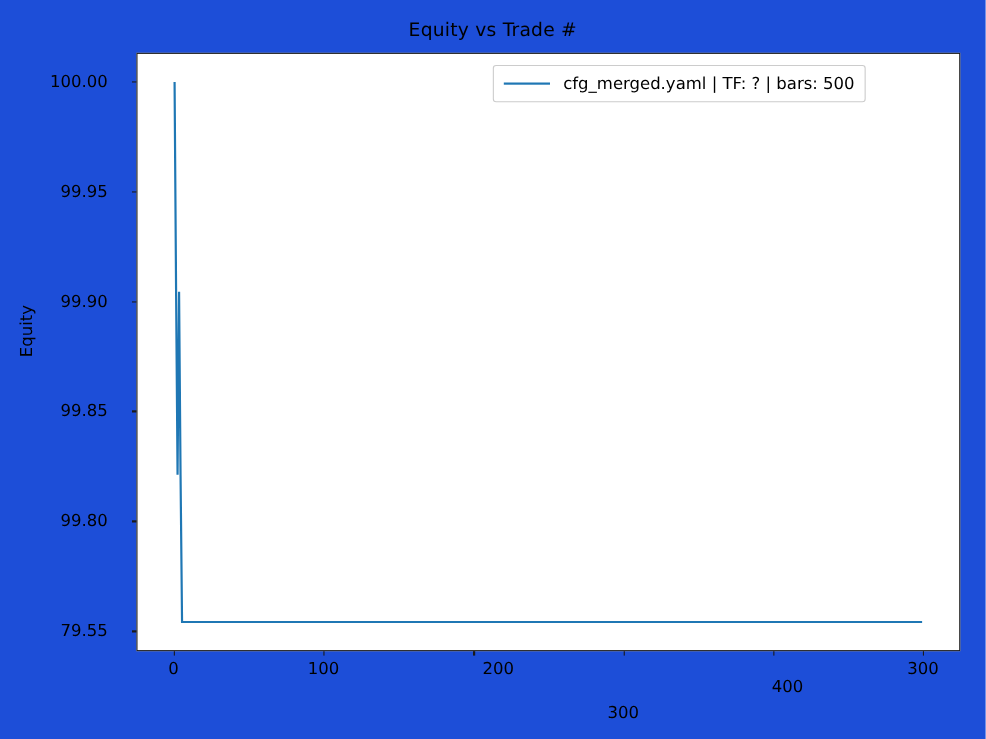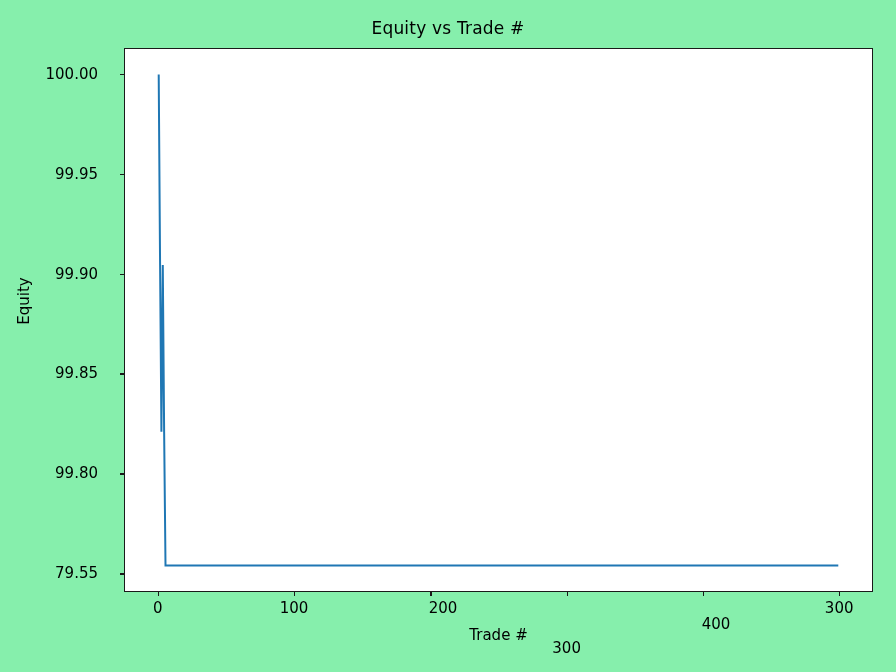--- a/index.html
+++ b/index.html
@@ -11,21 +11,21 @@
     width: 896px;
     height: 672px;
     overflow: hidden;
     font-family: "DejaVu Sans", sans-serif;
     color: #000000;
   }
   #figure {
     position: relative;
     width: 896px;
     height: 672px;
-    background: #86efac;
+    background: #1d4ed8;
   }
   
   #chart-title {
     position: absolute;
     left: 0;
     top: 18px;
     width: 896px;
     text-align: center;
     font-size: 17px;
     color: #000000;
@@ -169,31 +169,36 @@
       <div class="tick-mark-y" style="top: 573.37px;"></div>
       <div class="tick-mark-y" style="top: 473.421px;"></div>
       <div class="tick-mark-y" style="top: 373.472px;"></div>
       <div class="tick-mark-y" style="top: 273.524px;"></div>
       <div class="tick-mark-y" style="top: 173.575px;"></div>
       <div class="tick-mark-y" style="top: 73.6268px;"></div>
     </div>
   <div id="xtick-labels">
       <div class="tick-label-x" style="left: 157.798px;">0</div>
       <div class="tick-label-x" style="left: 294.079px;">100</div>
-      <div class="tick-label-x" style="left: 443px;">200</div>
+      <div class="tick-label-x" style="left: 453px;">200</div>
       <div class="tick-label-x" style="left: 566.64px; margin-top: 40px;">300</div>
       <div class="tick-label-x" style="left: 716px; margin-top: 16px;">400</div>
       <div class="tick-label-x" style="left: 839.202px;">300</div>
     </div>
   <div id="ytick-label-holder">
       <div class="tick-label-y" style="top: 573.37px;">79.55</div>
       <div class="tick-label-y" style="top: 473.421px;">99.80</div>
       <div class="tick-label-y" style="top: 373.472px;">99.85</div>
       <div class="tick-label-y" style="top: 273.524px; text-align: right;">99.90</div>
       <div class="tick-label-y" style="top: 173.575px;">99.95</div>
       <div class="tick-label-y" style="top: 73.6268px;">100.00</div>
     </div>
 
-  <div id="xlabel">Trade #</div>
   <div id="ylabel">Equity</div>
 
+  <div id="legend-box">
+    <div id="legend-entry">
+      <span id="legend-swatch" style="background: rgb(31, 119, 180);"></span>
+      <span id="legend-text">cfg_merged.yaml | TF: ? | bars: 500</span>
+    </div>
+  </div>
 
 </div>
 
 </body></html>

